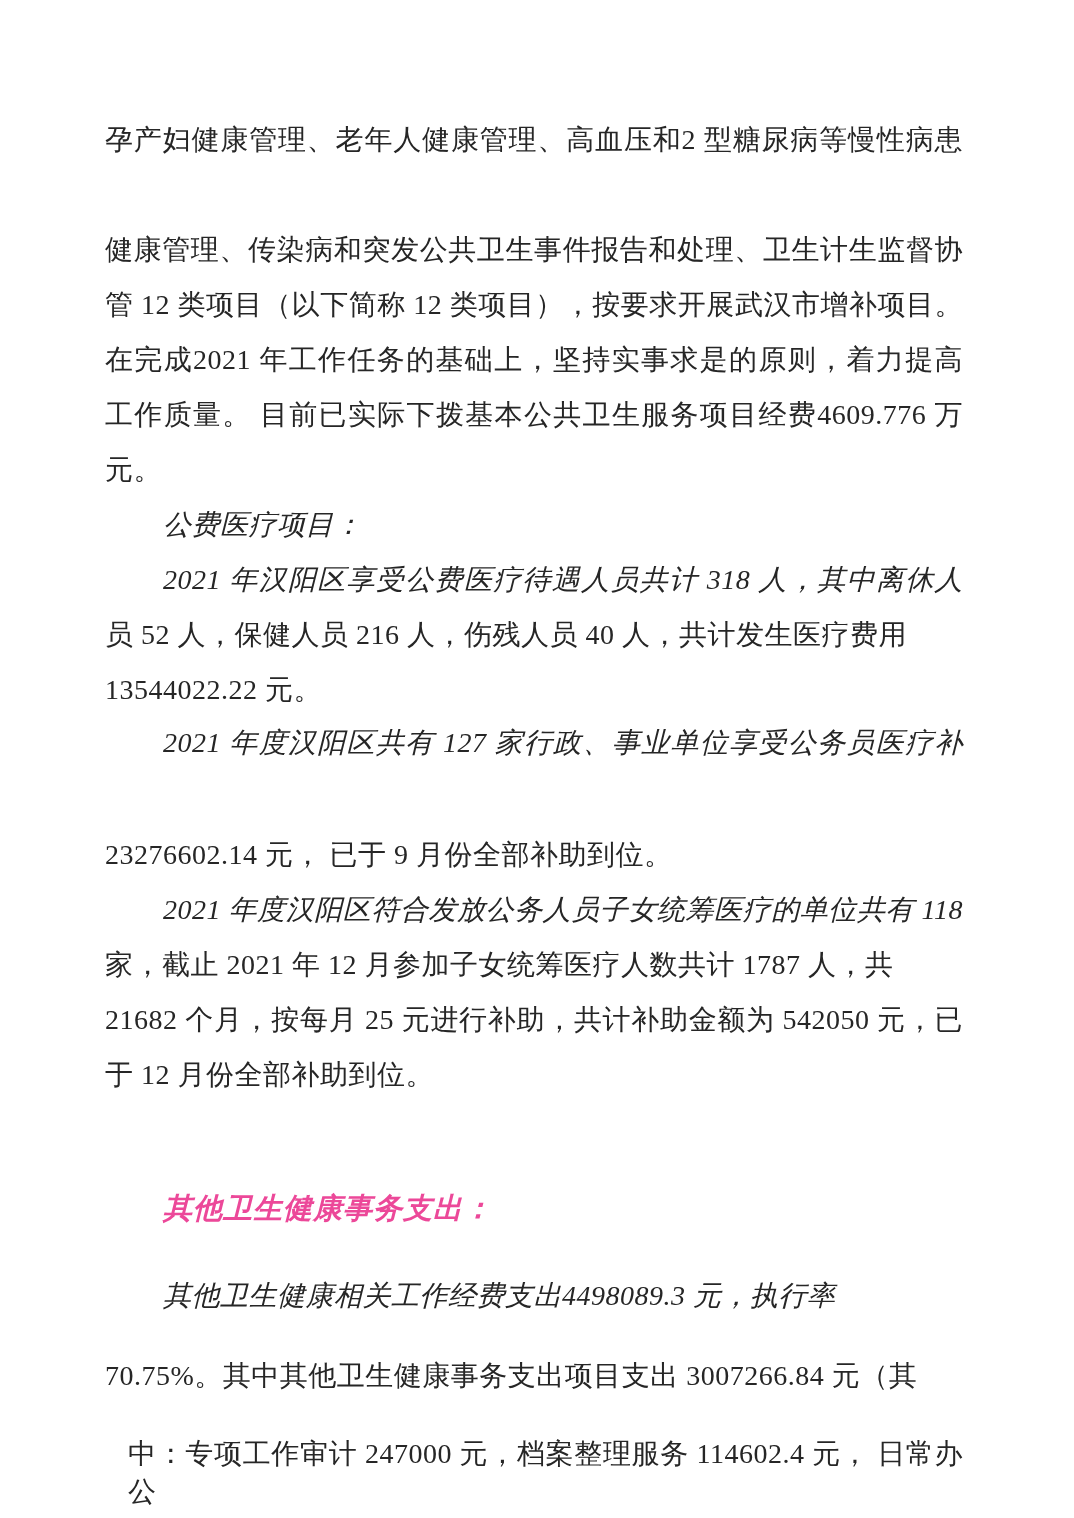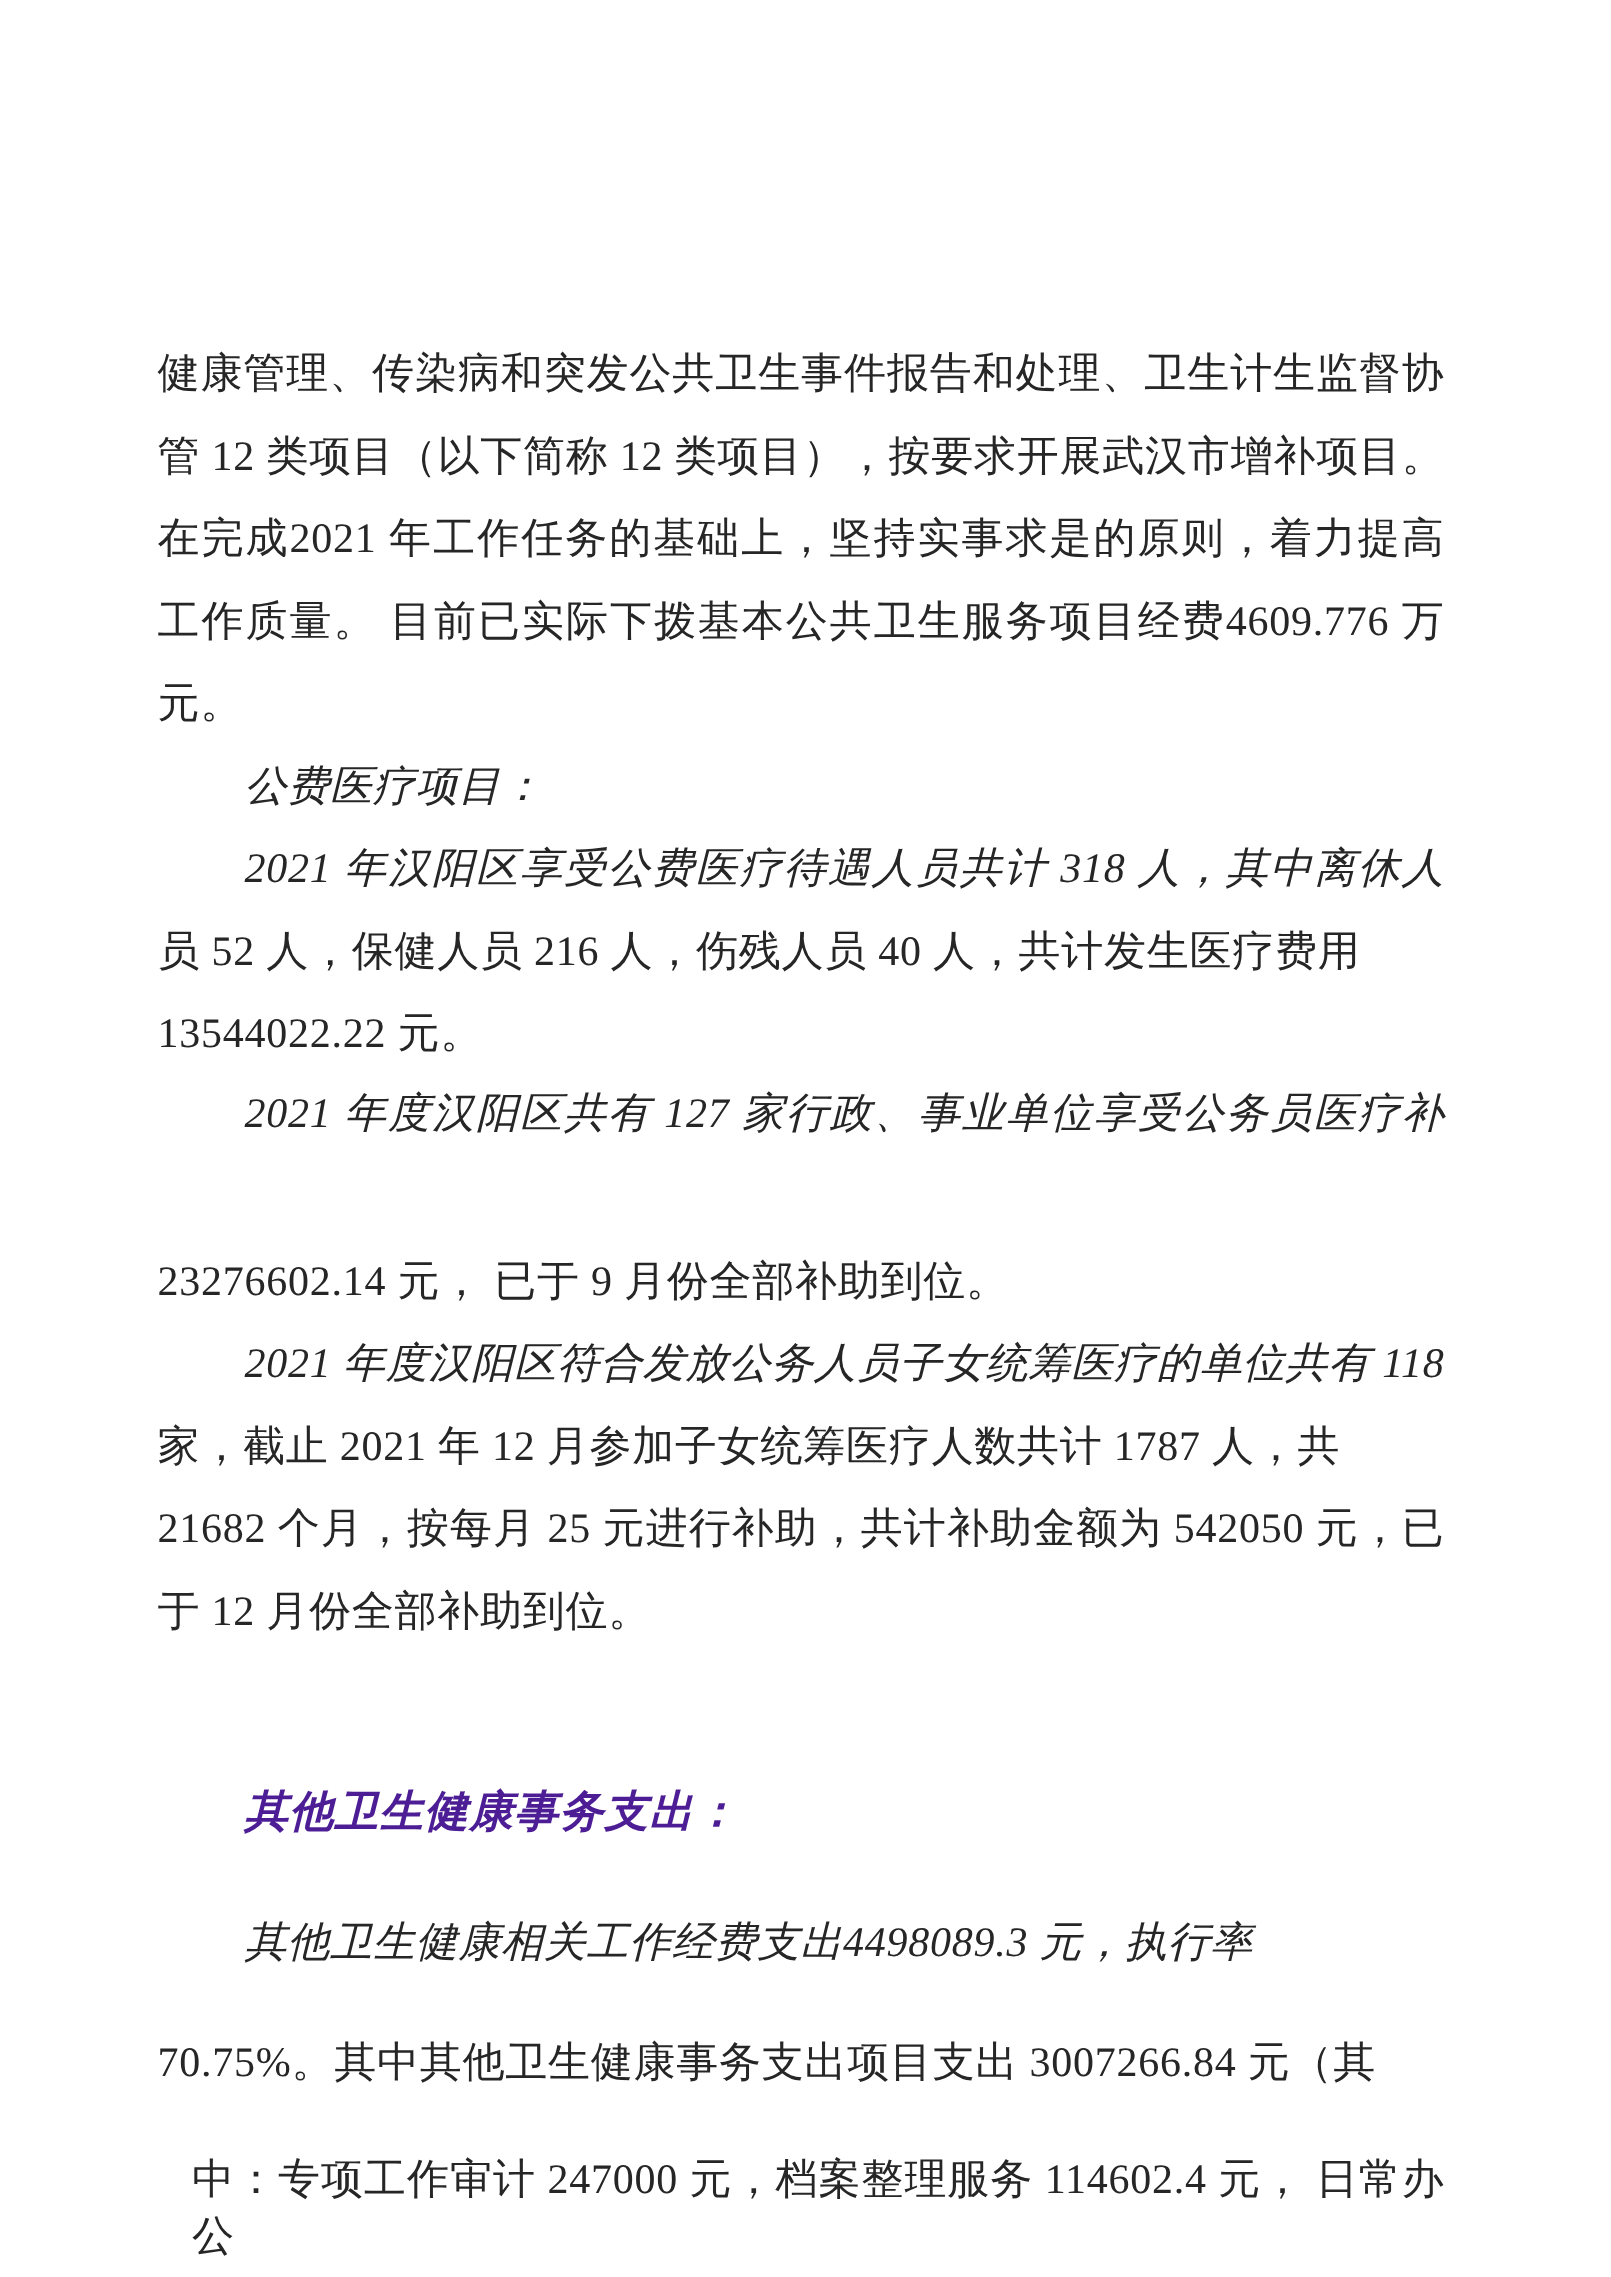--- a/index.html
+++ b/index.html
@@ -41,29 +41,30 @@
   }
   
   .ln.ind-sm {
     left: 128px;
     width: 835px;
   }
   .ln.heading {
     font-family: "Liberation Sans", "DejaVu Sans", sans-serif;
     font-weight: 700;
     font-size: 29px;
-    color: #4c1d95;
+    color: #ec4899;
     letter-spacing: 1px;
   }
 </style>
 </head>
 <body>
 
 <div class="page">
 
+  <div class="ln just" style="top:121px">孕产妇健康管理、老年人健康管理、高血压和2 型糖尿病等慢性病患</div>
   <div class="ln just" style="top:231px">健康管理、传染病和突发公共卫生事件报告和处理、卫生计生监督协</div>
   <div class="ln just" style="top:286px">管 12 类项目（以下简称 12 类项目），按要求开展武汉市增补项目。</div>
   <div class="ln just" style="top:341px">在完成2021 年工作任务的基础上，坚持实事求是的原则，着力提高</div>
   <div class="ln just" style="top:396px">工作质量。 目前已实际下拨基本公共卫生服务项目经费4609.776 万</div>
   <div class="ln" style="top:451px">元。</div>
 
   <div class="ln ind" style="top:506px">公费医疗项目：</div>
 
   <div class="ln ind just" style="top:561px">2021 年汉阳区享受公费医疗待遇人员共计 318 人，其中离休人</div>
   <div class="ln" style="top:616px">员 52 人，保健人员 216 人，伤残人员 40 人，共计发生医疗费用</div>

